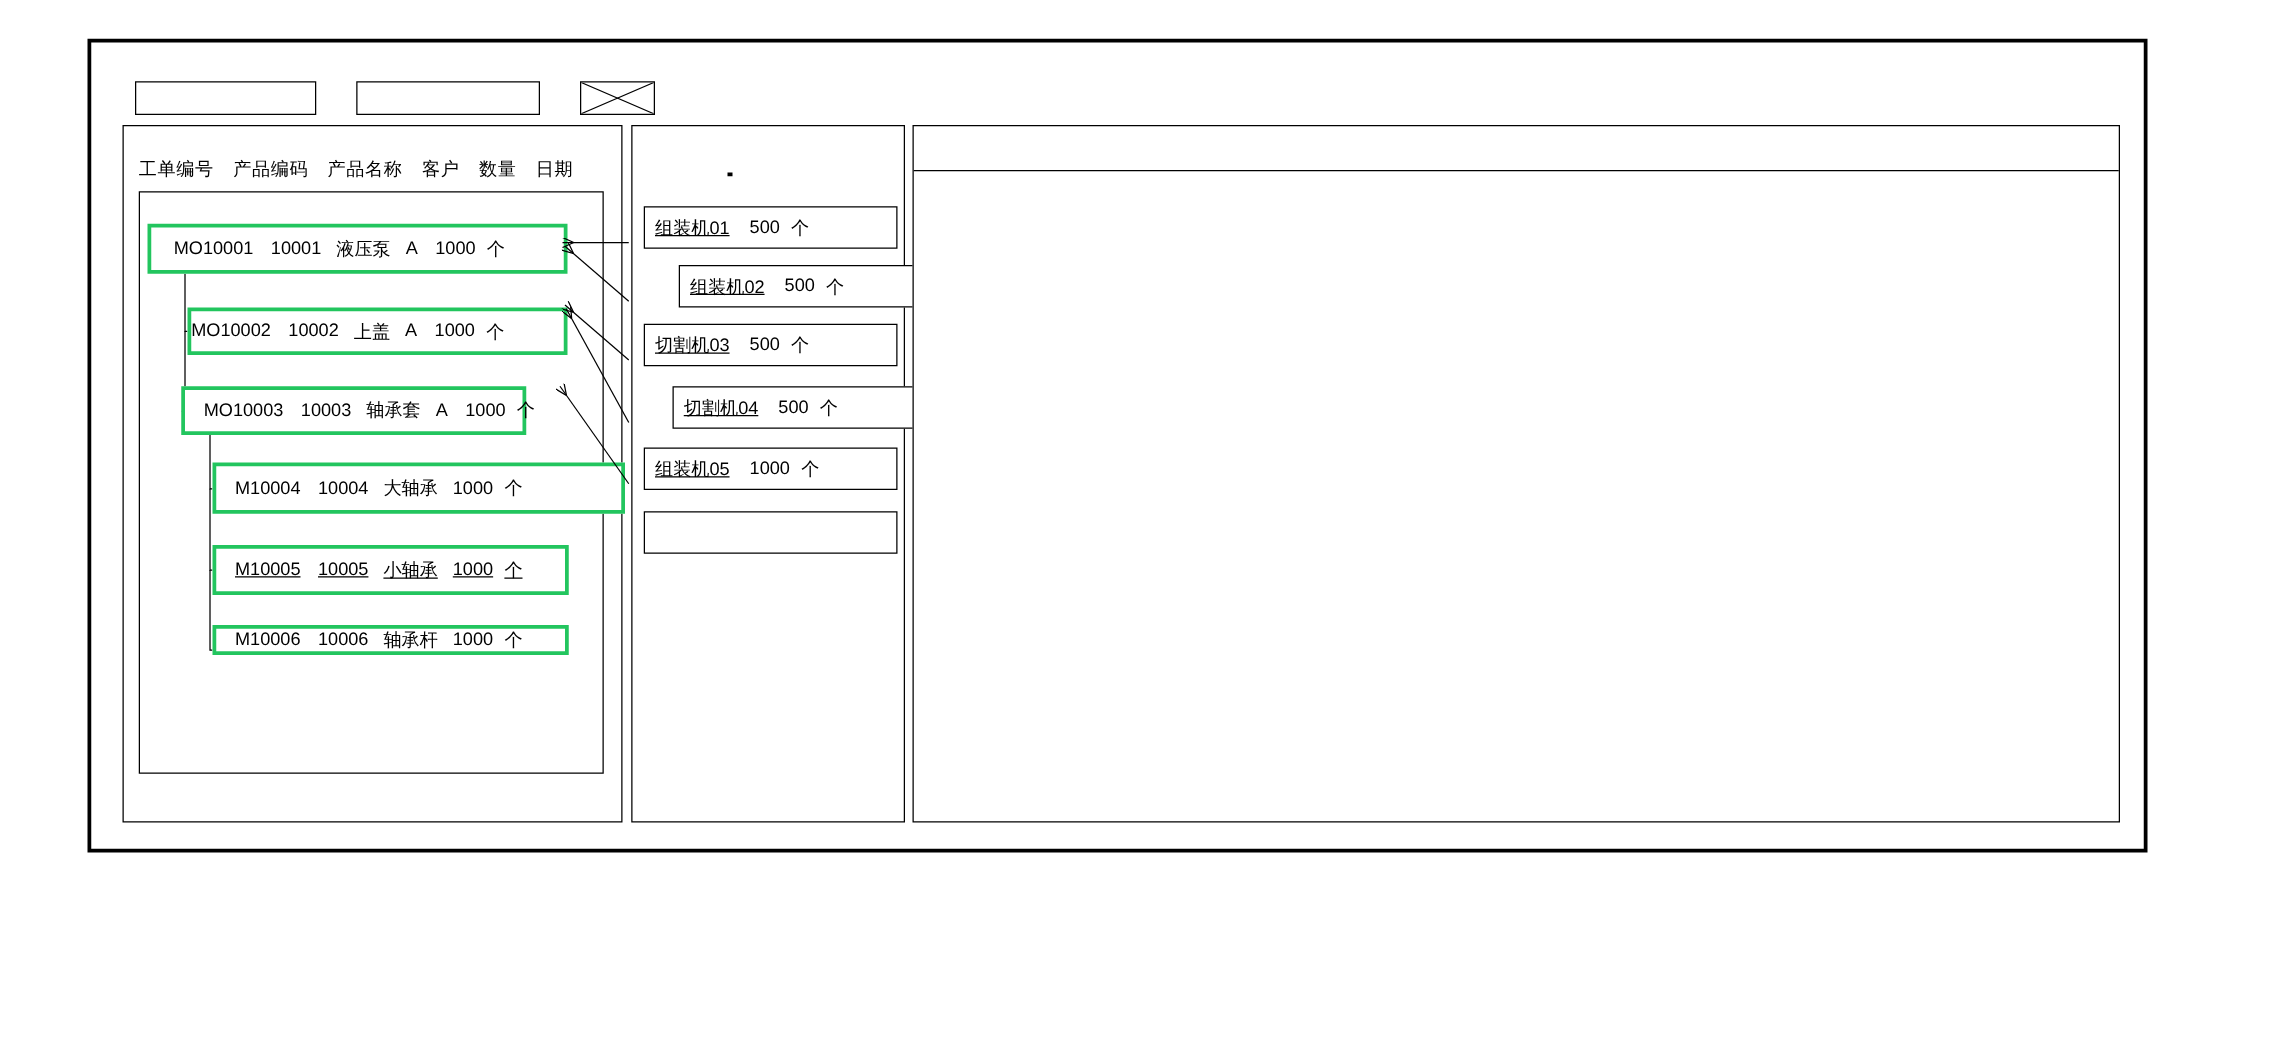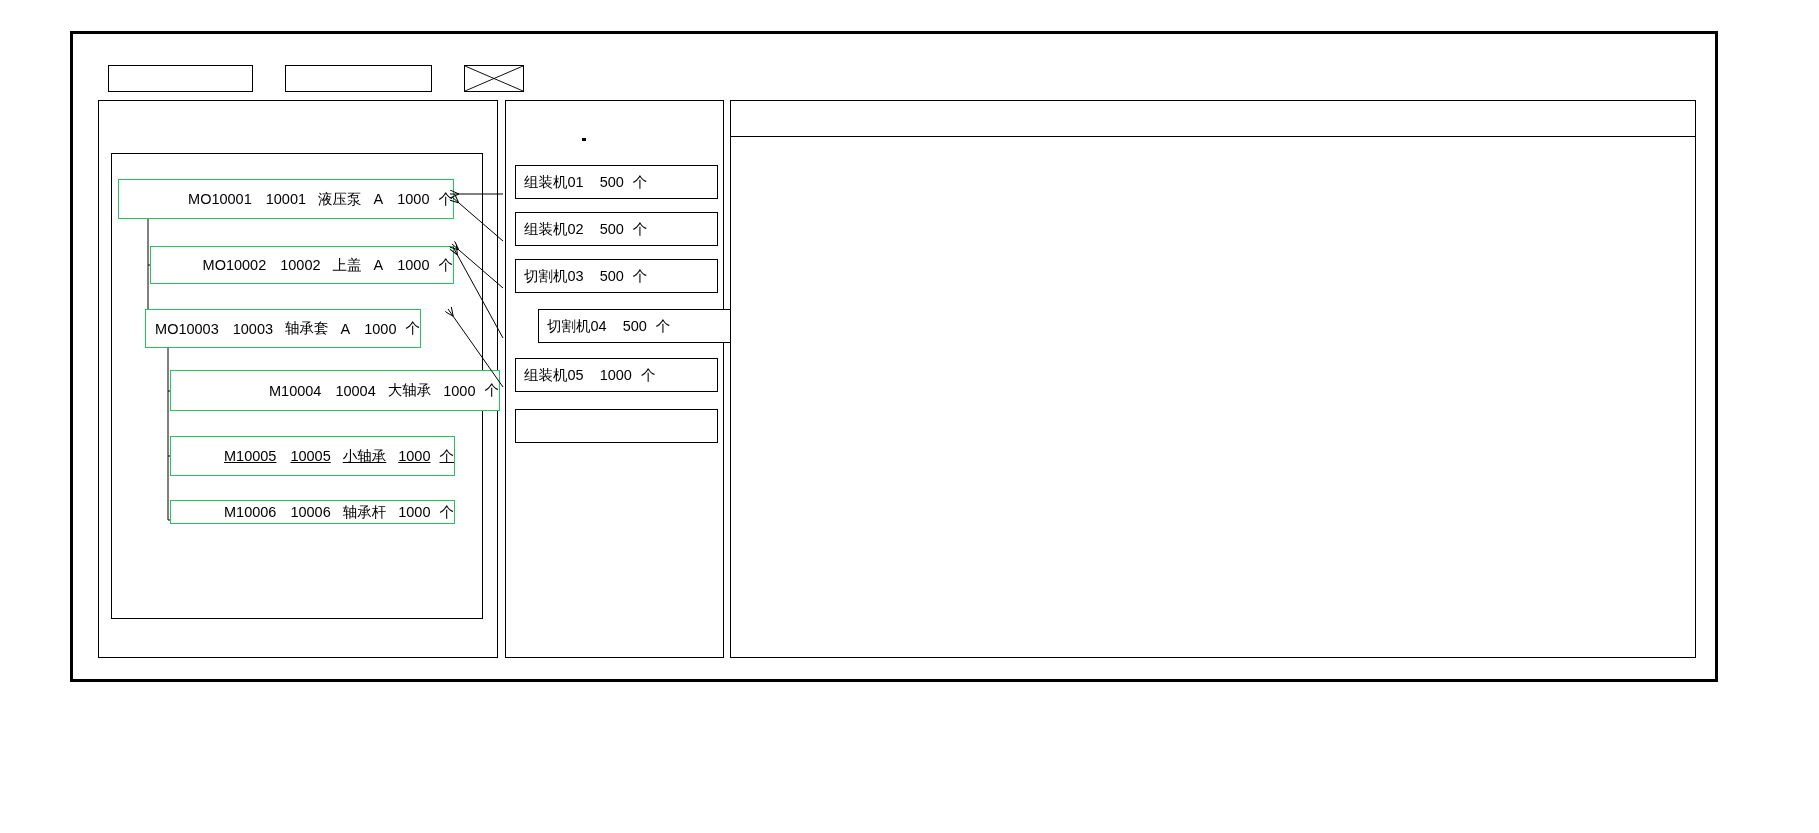--- a/index.html
+++ b/index.html
@@ -60,27 +60,26 @@
     position: absolute;
     left: 12px; top: 52px;
     width: 372px; height: 466px;
     border: 1px solid #000;
     background: #fff;
   }
 
   
   .wo-row {
     position: absolute;
-    border: 1px solid #22c55e;
+    border: 3px solid #22c55e;
     background: #fff;
     font-size: 14.5px;
     display: flex;
     align-items: center;
     white-space: nowrap;
-    justify-content: flex-end;
   }
   .wo-row .cell { display:inline-block; }
 
   #wo-row-0 { left: 6px;  top: 25px;  width: 336px; height: 40px; padding-left: 18px; }
   #wo-row-1 { left: 38px; top: 92px;  width: 304px; height: 38px; }
   #wo-row-2 { left: 33px; top: 155px; width: 276px; height: 39px; padding-left: 15px; }
   #wo-row-3 { left: 58px; top: 216px; width: 330px; height: 41px; padding-left: 15px; }
   #wo-row-4 { left: 58px; top: 282px; width: 285px; height: 40px; padding-left: 15px; text-decoration: underline; }
   #wo-row-5 { left: 58px; top: 346px; width: 285px; height: 24px; padding-left: 15px; }
 
@@ -118,24 +117,24 @@
     width: 203px;
     height: 34px;
     border: 1px solid #000;
     background: #fff;
     font-size: 14.5px;
     display: flex;
     align-items: center;
     padding-left: 8px;
     white-space: nowrap;
   }
-  .mc-box .m-name { margin-right: 16px; }
+  .mc-box .m-name { margin-right: 16px; text-decoration: underline; }
   .mc-box .m-qty  { margin-right: 9px; }
   #mc-box-0 { top: 64px; }
-  #mc-box-1 { top: 111px; }
+  #mc-box-1 { top: 111px; margin-left: 28px; }
   #mc-box-2 { top: 158px; align-items: center; }
   #mc-box-3 { top: 208px; margin-left: 23px; }
   #mc-box-4 { top: 257px; }
   #mc-box-5 { top: 308px; }
 
   
   #right-panel {
     position: absolute;
     left: 657px; top: 66px;
     width: 966px; height: 558px;
@@ -176,20 +175,28 @@
     <div id="tb-box-x" class="tb-box">
       <svg viewBox="0 0 60 27" preserveAspectRatio="none">
         <line x1="0" y1="0" x2="60" y2="27" stroke="#000" stroke-width="1"></line>
         <line x1="60" y1="0" x2="0" y2="27" stroke="#000" stroke-width="1"></line>
       </svg>
     </div>
   </div>
 
   <div id="left-panel">
 
+    <div id="wo-column-header">
+      <span>工单编号</span>
+      <span>产品编码</span>
+      <span>产品名称</span>
+      <span>客户</span>
+      <span>数量</span>
+      <span>日期</span>
+    </div>
 
     <div id="wo-tree-container">
 
       <svg id="tree-lines" viewBox="0 0 372 466">
 
         <polyline points="36,65 36,111 38,111" stroke="#000" stroke-width="1" fill="none"></polyline>
         <polyline points="36,111 36,175 33,175" stroke="#000" stroke-width="1" fill="none"></polyline>
 
         <polyline points="56,194 56,237 58,237" stroke="#000" stroke-width="1" fill="none"></polyline>
         <polyline points="56,237 56,302 58,302" stroke="#000" stroke-width="1" fill="none"></polyline>

